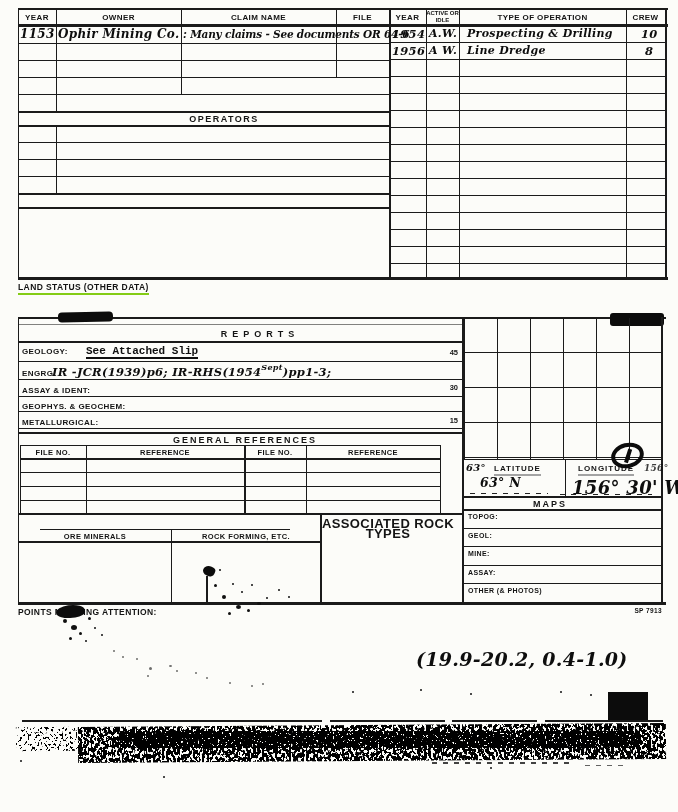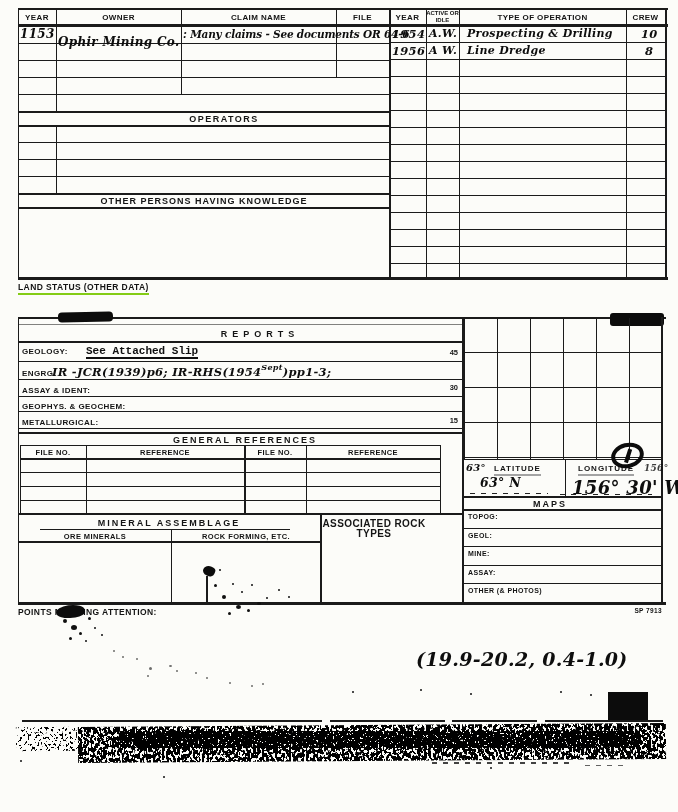--- a/index.html
+++ b/index.html
@@ -68,42 +68,41 @@
   <span class="lbl ctr" style="left:426px;top:10px;width:33px;font-size:6px;line-height:7px;letter-spacing:0">ACTIVE OR IDLE</span>
   <span class="lbl ctr" style="left:459px;top:13px;width:167px">TYPE OF OPERATION</span>
   <span class="lbl ctr" style="left:626px;top:13px;width:39px">CREW</span>
 
   <i class="hl" style="left:18px;top:43px;width:372px;height:1px"></i>
   <i class="hl" style="left:18px;top:60px;width:372px;height:1px"></i>
   <i class="hl" style="left:18px;top:77px;width:372px;height:1px"></i>
   <i class="hl" style="left:18px;top:94px;width:372px;height:1px"></i>
 
   <span class="hand" style="left:20px;top:27px;font-size:12px">1153</span>
-  <span class="hand" style="left:58px;top:35px;font-size:12px">Ophir Mining Co.</span>
+  <span class="hand" style="left:58px;top:27px;font-size:12px">Ophir Mining Co.</span>
   <span class="hand" style="left:183px;top:28px;font-size:10.5px;letter-spacing:-0.2px">: Many claims - See documents OR 64-6</span>
 
   <div class="rowlines" style="left:390px;top:26px;width:276px;height:252px"></div>
   <span class="hand" style="left:392px;top:27px;font-size:11.5px">1954</span>
   <span class="hand" style="left:429px;top:27px;font-size:11px">A.W.</span>
   <span class="hand" style="left:467px;top:27px;font-size:11px">Prospecting &amp; Drilling</span>
   <span class="hand" style="left:641px;top:27px;font-size:11.5px">10</span>
   <span class="hand" style="left:392px;top:44px;font-size:11.5px">1956</span>
   <span class="hand" style="left:429px;top:44px;font-size:11px">A W.</span>
   <span class="hand" style="left:467px;top:44px;font-size:11px">Line Dredge</span>
   <span class="hand" style="left:645px;top:44px;font-size:11.5px">8</span>
 
   <i class="hl" style="left:18px;top:111px;width:372px;height:2px"></i>
   <span class="lbl ctr" style="left:18px;top:114px;width:412px;font-size:9px;letter-spacing:1.5px">OPERATORS</span>
   <i class="hl" style="left:18px;top:125px;width:372px;height:2px"></i>
   <i class="hl" style="left:18px;top:142px;width:372px;height:1px"></i>
   <i class="hl" style="left:18px;top:159px;width:372px;height:1px"></i>
   <i class="hl" style="left:18px;top:176px;width:372px;height:1px"></i>
 
   <i class="hl" style="left:18px;top:193px;width:372px;height:2px"></i>
-  <span class="lbl ctr" style="left:18px;top:196px;width:372px;font-size:9px;letter-spacing:1px">OTHER PERSONS HAVING KNOWLEDGE</span>
   <i class="hl" style="left:18px;top:207px;width:372px;height:2px"></i>
 
   <i class="hl" style="left:18px;top:277px;width:650px;height:3px"></i>
 
   <span class="lbl" style="left:18px;top:282px;font-size:8.5px;border-bottom:2px solid #84cc16;padding-bottom:1px">LAND STATUS (OTHER DATA)</span>
 
   <i class="hl" style="left:18px;top:317px;width:648px;height:2px"></i>
   <div class="blob" style="left:58px;top:312px;width:55px;height:10px;border-radius:4px;transform:rotate(-1deg)"></div>
   <div class="blob" style="left:610px;top:313px;width:54px;height:13px;border-radius:3px"></div>
   <i class="vl" style="left:18px;top:317px;width:1px;height:288px"></i>
@@ -174,28 +173,27 @@
   <span class="lbl" style="left:468px;top:513px;font-size:7px">TOPOG:</span>
   <i class="hl" style="left:464px;top:528px;width:198px;height:1px"></i>
   <span class="lbl" style="left:468px;top:532px;font-size:7px">GEOL:</span>
   <i class="hl" style="left:464px;top:546px;width:198px;height:1px"></i>
   <span class="lbl" style="left:468px;top:550px;font-size:7px">MINE:</span>
   <i class="hl" style="left:464px;top:565px;width:198px;height:1px"></i>
   <span class="lbl" style="left:468px;top:569px;font-size:7px">ASSAY:</span>
   <i class="hl" style="left:464px;top:583px;width:198px;height:1px"></i>
   <span class="lbl" style="left:468px;top:587px;font-size:7px">OTHER (&amp; PHOTOS)</span>
 
-  <span class="lbl ctr" style="left:18px;top:518px;width:302px;font-size:9px;letter-spacing:2px">MINERAL ASSEMBLAGE</span>
   <i class="hl" style="left:40px;top:529px;width:250px;height:1px"></i>
   <span class="lbl ctr" style="left:18px;top:532px;width:154px;font-size:7.5px">ORE MINERALS</span>
   <span class="lbl ctr" style="left:172px;top:532px;width:148px;font-size:7.5px">ROCK FORMING, ETC.</span>
   <i class="hl" style="left:18px;top:541px;width:302px;height:2px"></i>
   <i class="vl" style="left:171px;top:529px;width:1px;height:73px"></i>
   <i class="vl" style="left:320px;top:515px;width:2px;height:87px"></i>
-  <span class="lbl ctr" style="left:304px;top:519px;width:140px;font-size:10px;line-height:10px;white-space:normal">ASSOCIATED ROCK TYPES</span>
+  <span class="lbl ctr" style="left:318px;top:519px;width:140px;font-size:13px;line-height:10px;white-space:normal">ASSOCIATED ROCK TYPES</span>
 
   <i class="hl" style="left:18px;top:602px;width:648px;height:3px"></i>
   <span class="lbl" style="left:18px;top:607px;font-size:8.5px">POINTS MERITING ATTENTION:</span>
   <span class="lbl" style="left:618px;top:607px;width:44px;font-size:6.5px;text-align:right">SP 7913</span>
 
   <div class="blob" style="left:203px;top:566px;width:12px;height:10px;border-radius:60% 40% 50% 50%;transform:rotate(25deg)"></div>
   <i class="vl" style="left:206px;top:576px;width:2px;height:26px"></i>
   <span class="dot" style="left:214px;top:584px;width:3px;height:3px"></span>
   <span class="dot" style="left:222px;top:595px;width:4px;height:4px"></span>
   <span class="dot" style="left:236px;top:605px;width:5px;height:4px"></span>

